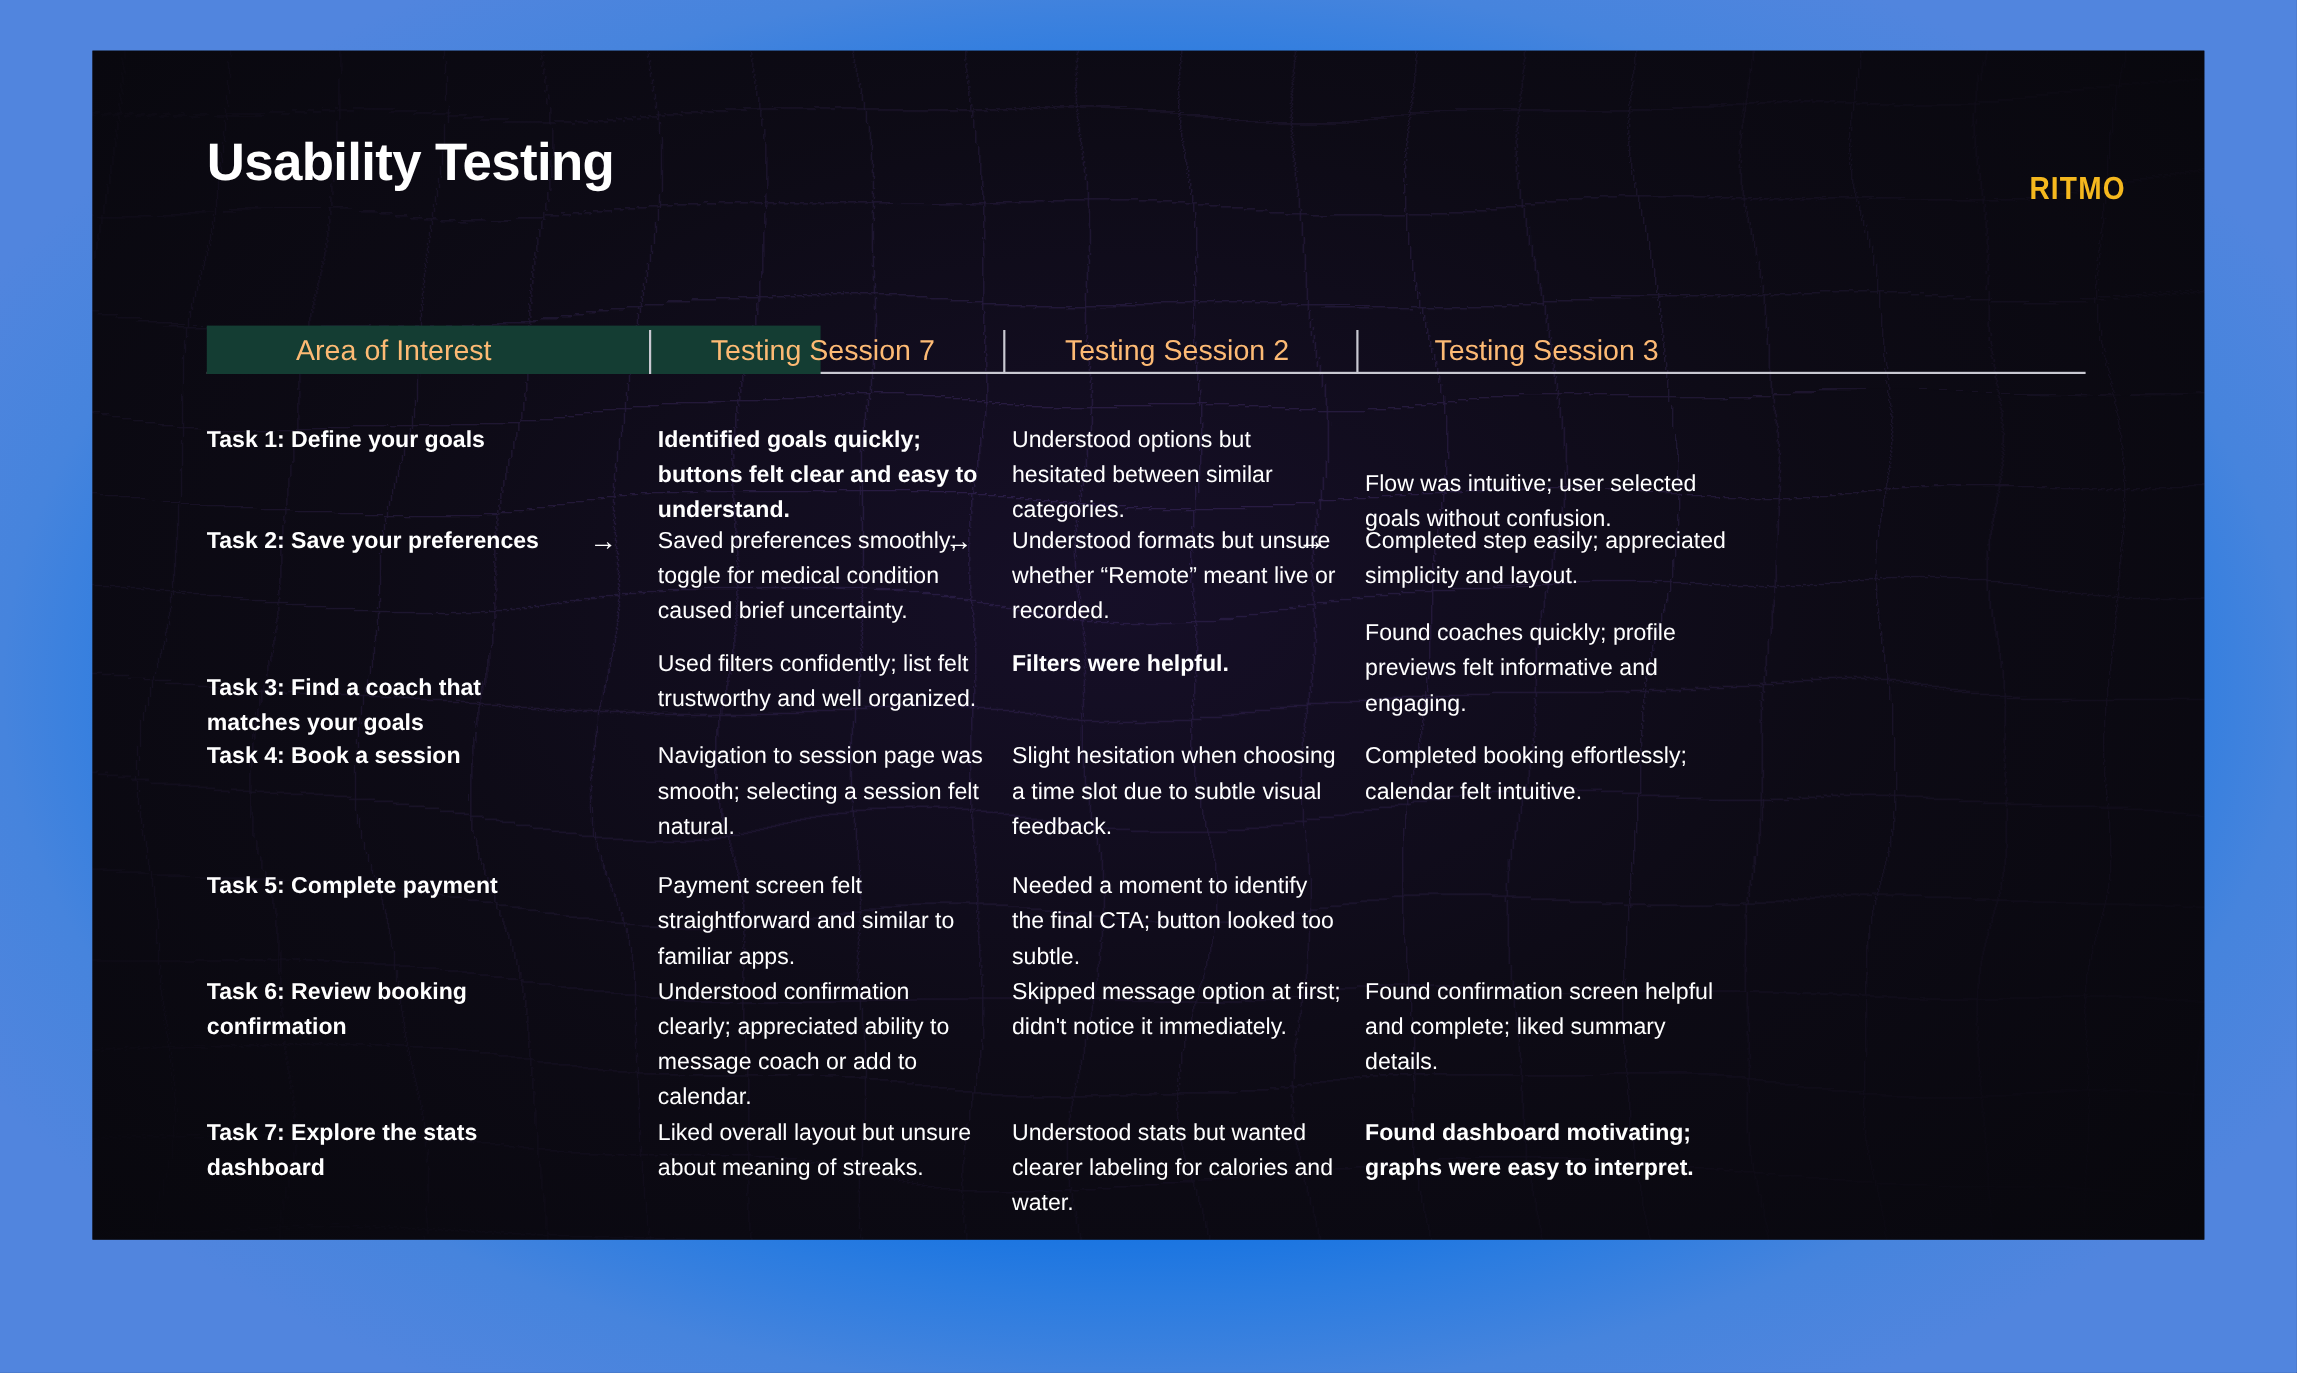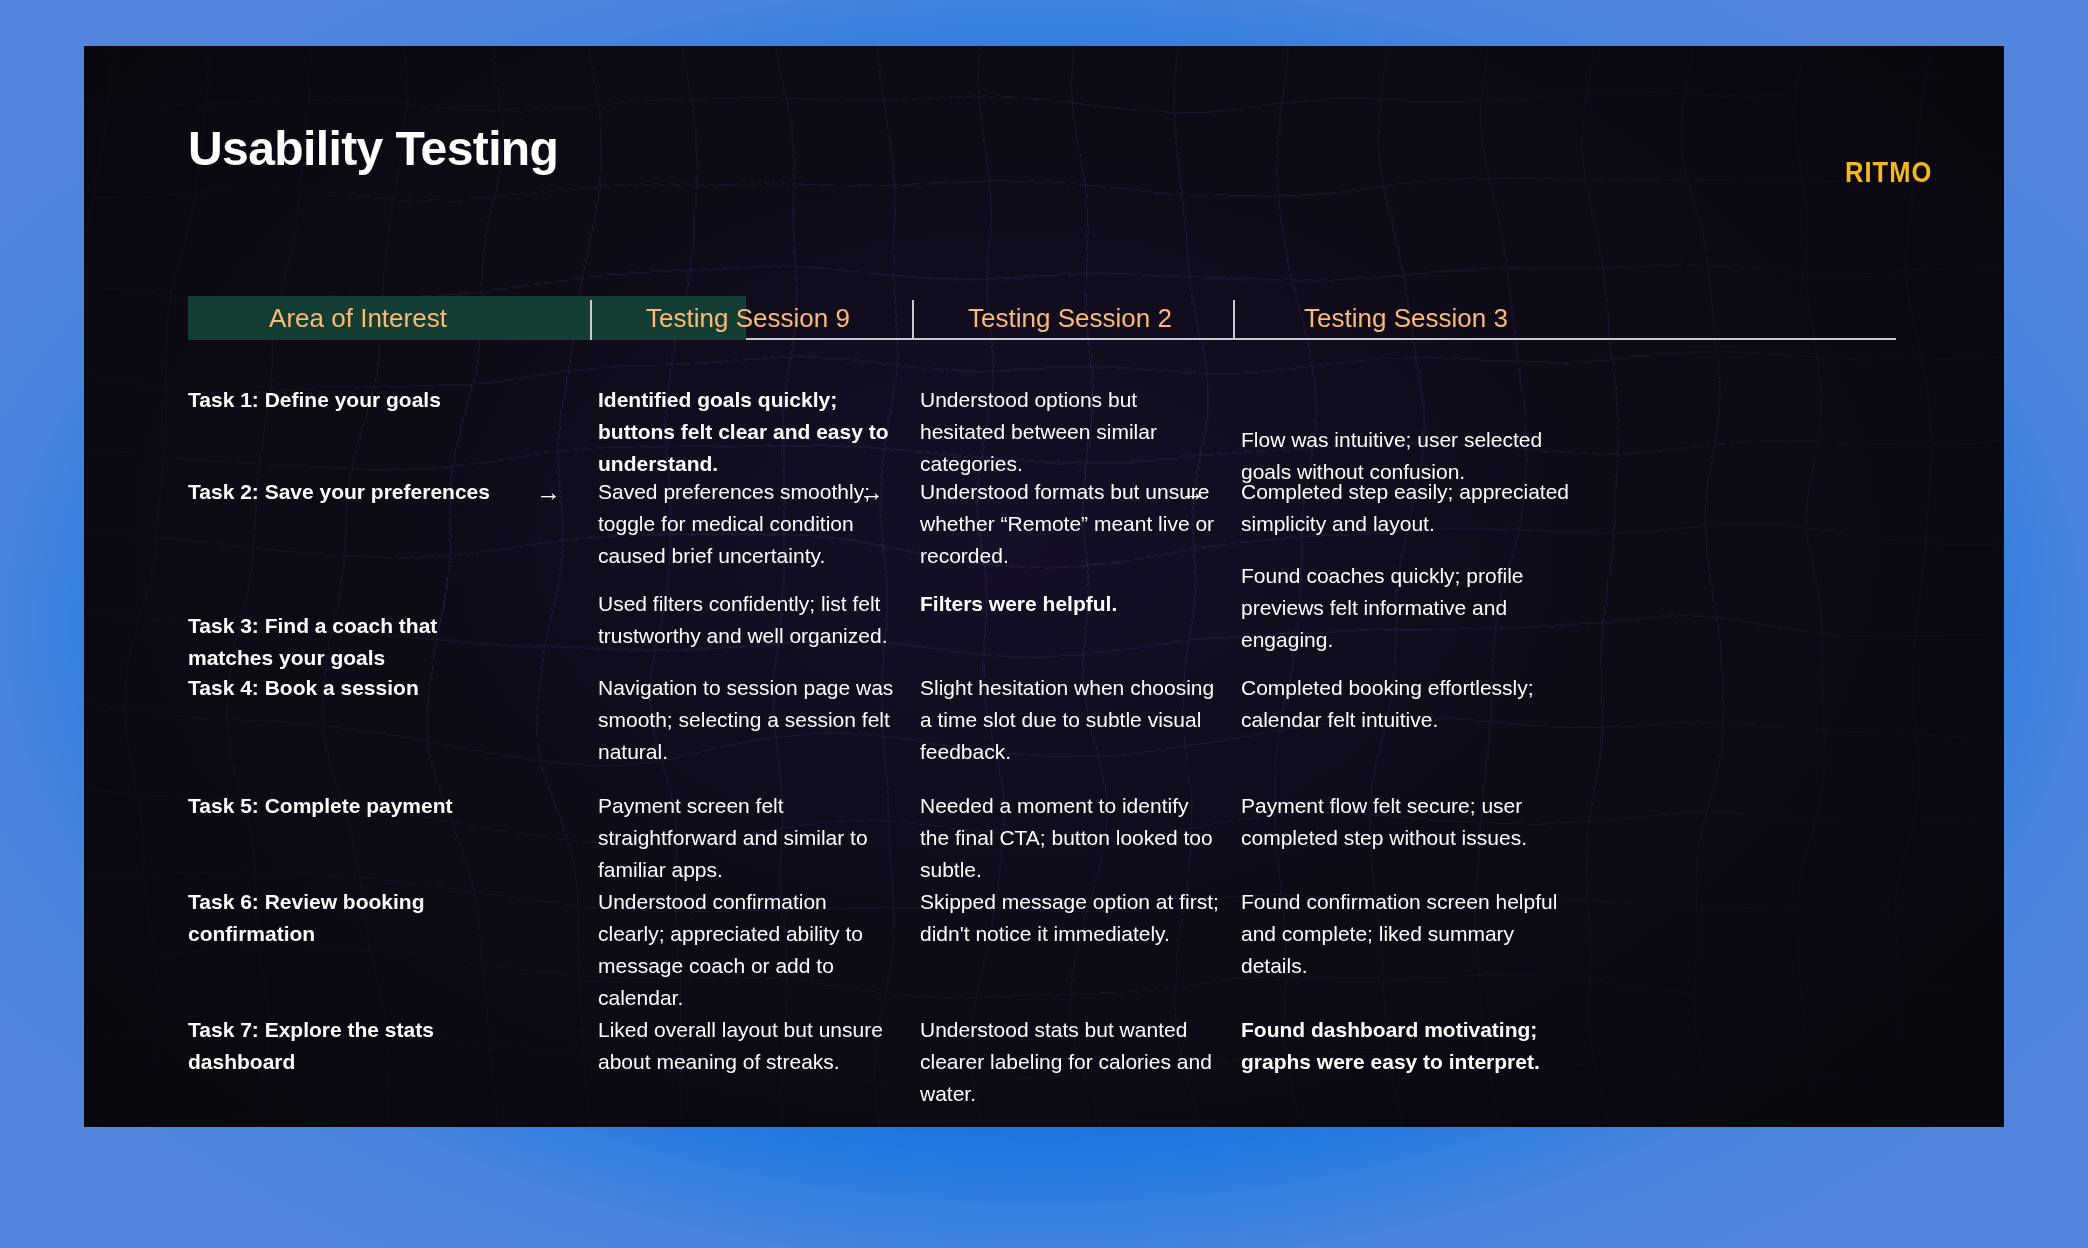--- a/index.html
+++ b/index.html
@@ -196,21 +196,21 @@
       <div id="page-title">Usability Testing</div>
       <div id="brand-logo">RITMO</div>
 
       <div id="table">
 
         <div class="thead">
           <div class="head-highlight"></div>
 
           <div class="th c0">Area of Interest</div>
           <div class="col-divider" style="left:402px;"></div>
-          <div class="th c1">Testing Session 9</div>
+          <div class="th c1">Testing Session 7</div>
           <div class="col-divider" style="left:724px;"></div>
           <div class="th c2">Testing Session 2</div>
           <div class="col-divider" style="left:1045px;"></div>
           <div class="th c3">Testing Session 3</div>
         </div>
 
         <div class="tbody">
 
           <div class="cell task c0" style="top:44px;">Task 1: Define your goals</div>
           <div class="cell bold c1" style="top:44px;">Identified goals quickly; buttons felt clear and easy to understand.</div>
@@ -231,21 +231,20 @@
           <div class="cell c3" style="top:220px;">Found coaches quickly; profile previews felt informative and engaging.</div>
 
           <div class="cell task c0" style="top:332px;">Task 4: Book a session</div>
           <div class="cell c1" style="top:332px;">Navigation to session page was smooth; selecting a session felt natural.</div>
           <div class="cell c2" style="top:332px;">Slight hesitation when choosing a time slot due to subtle visual feedback.</div>
           <div class="cell c3" style="top:332px;">Completed booking effortlessly; calendar felt intuitive.</div>
 
           <div class="cell task c0" style="top:450px;">Task 5: Complete payment</div>
           <div class="cell c1" style="top:450px;">Payment screen felt straightforward and similar to familiar apps.</div>
           <div class="cell c2" style="top:450px;">Needed a moment to identify the final CTA; button looked too subtle.</div>
-          <div class="cell c3" style="top:450px;">Payment flow felt secure; user completed step without issues.</div>
 
           <div class="cell task c0" style="top:546px;">Task 6: Review booking confirmation</div>
           <div class="cell c1" style="top:546px;">Understood confirmation clearly; appreciated ability to message coach or add to calendar.</div>
           <div class="cell c2" style="top:546px;">Skipped message option at first; didn't notice it immediately.</div>
           <div class="cell c3" style="top:546px;">Found confirmation screen helpful and complete; liked summary details.</div>
 
           <div class="cell task c0" style="top:674px;">Task 7: Explore the stats dashboard</div>
           <div class="cell c1" style="top:674px;">Liked overall layout but unsure about meaning of streaks.</div>
           <div class="cell c2" style="top:674px;">Understood stats but wanted clearer labeling for calories and water.</div>
           <div class="cell bold c3" style="top:674px;">Found dashboard motivating; graphs were easy to interpret.</div>

